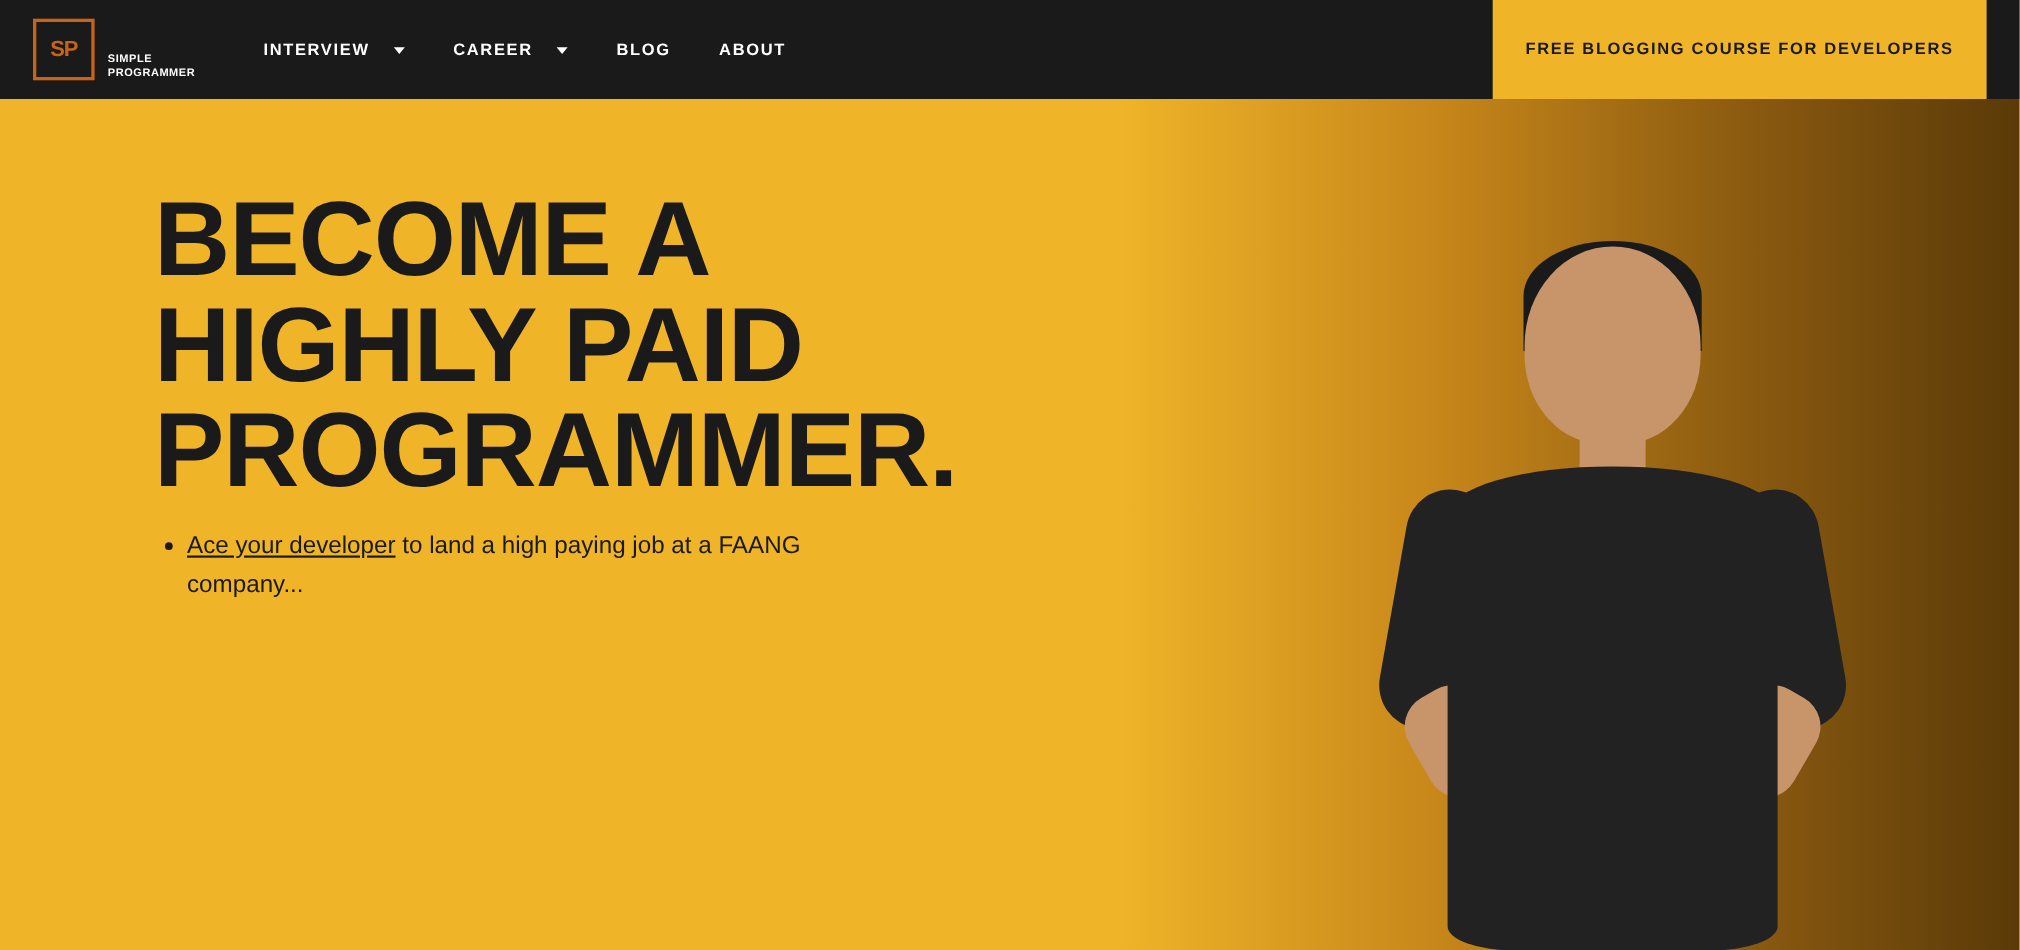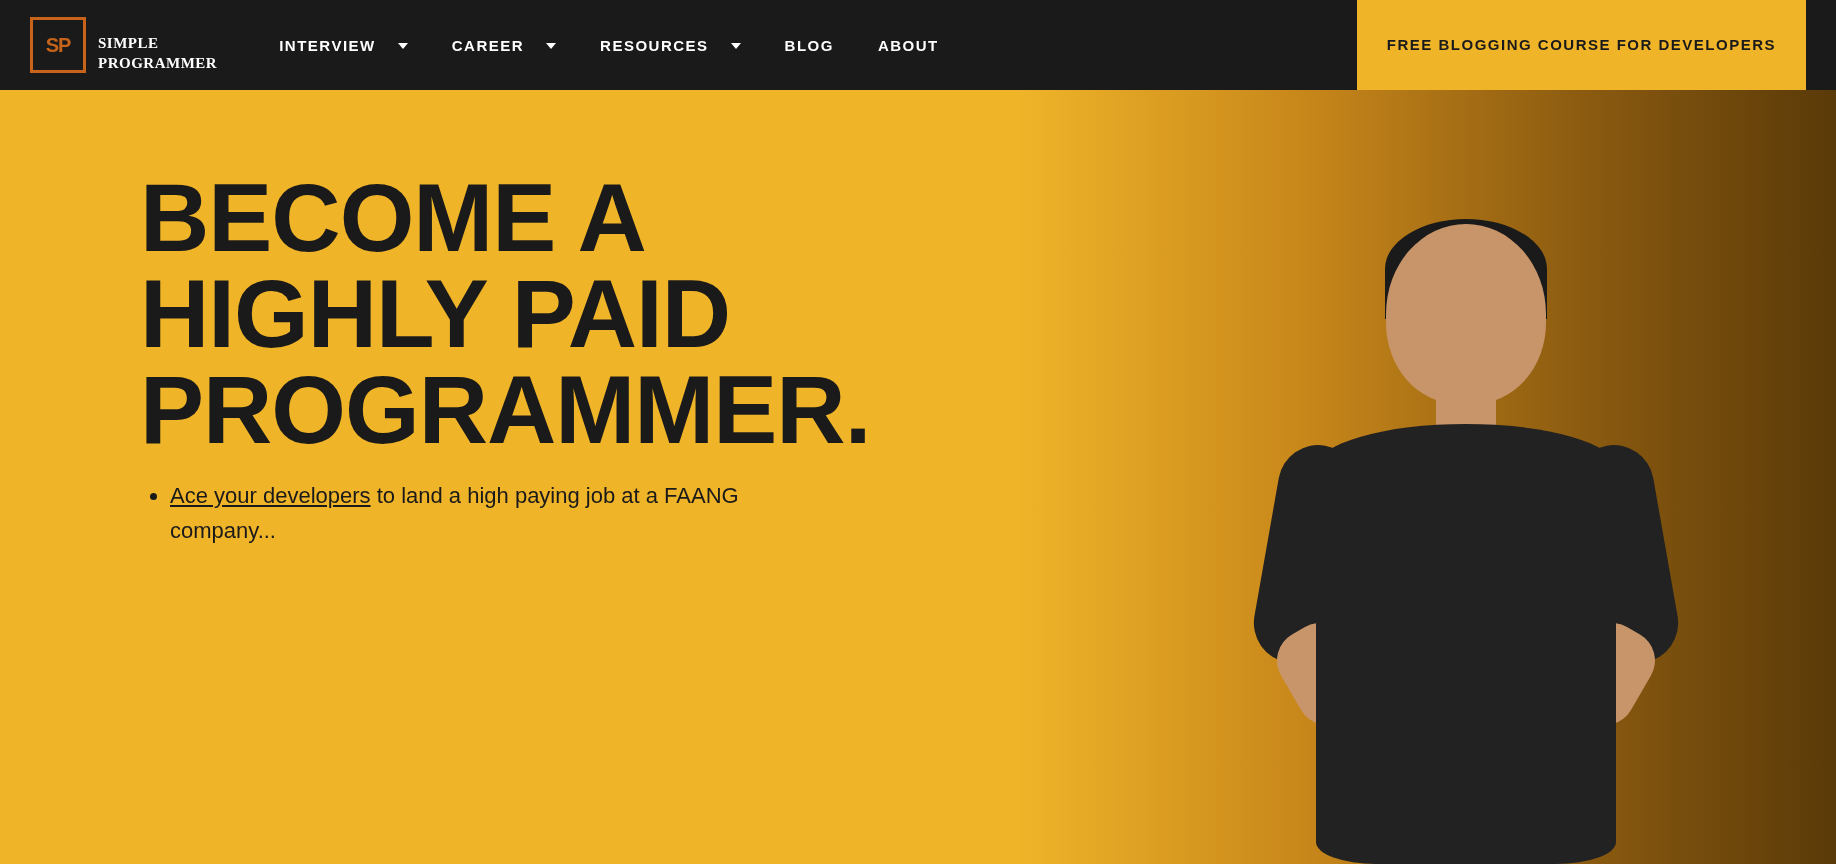--- a/index.html
+++ b/index.html
@@ -38,26 +38,25 @@
       justify-content: center;
       color: #c8631a;
       font-weight: 900;
       font-size: 20px;
       letter-spacing: -1px;
       flex-shrink: 0;
     }
 
     .logo-text {
       color: #fff;
-      font-size: 15px;
+      font-size: 10px;
       font-weight: 700;
       line-height: 1.3;
       text-transform: uppercase;
       letter-spacing: 0.5px;
-      font-family: Liberation Serif, serif;
     }
 
     .nav-links {
       display: flex;
       align-items: center;
       gap: 0;
       flex: 1;
     }
 
     .nav-item {
@@ -304,45 +303,41 @@
   <div class="nav-links">
     <a class="nav-item" href="#">
       <span>INTERVIEW</span>
       <span class="chevron"></span>
     </a>
     <a class="nav-item" href="#">
       <span>CAREER</span>
       <span class="chevron"></span>
     </a>
     <a class="nav-item" href="#">
-      <span>RESOURCES</span>
-      <span class="chevron"></span>
-    </a>
-    <a class="nav-item" href="#">
       <span>BLOG</span>
     </a>
     <a class="nav-item" href="#">
       <span>ABOUT</span>
     </a>
   </div>
 
   <a class="nav-cta" href="#">
     <span>FREE BLOGGING COURSE FOR DEVELOPERS</span>
   </a>
 </nav>
 
 <section class="hero">
   <div class="hero-content">
     <h1 class="hero-headline">BECOME A HIGHLY PAID PROGRAMMER.</h1>
 
 
 
     <ul class="hero-bullet">
       <li>
-        <a href="#">Ace your developers</a><span> to land a high paying job at a FAANG company...</span>
+        <a href="#">Ace your developer</a><span> to land a high paying job at a FAANG company...</span>
       </li>
     </ul>
   </div>
 
   <div class="hero-bg-gradient"></div>
 
   <div class="person-silhouette">
     <div class="person-body">
 
       <div class="person-hair"></div>

